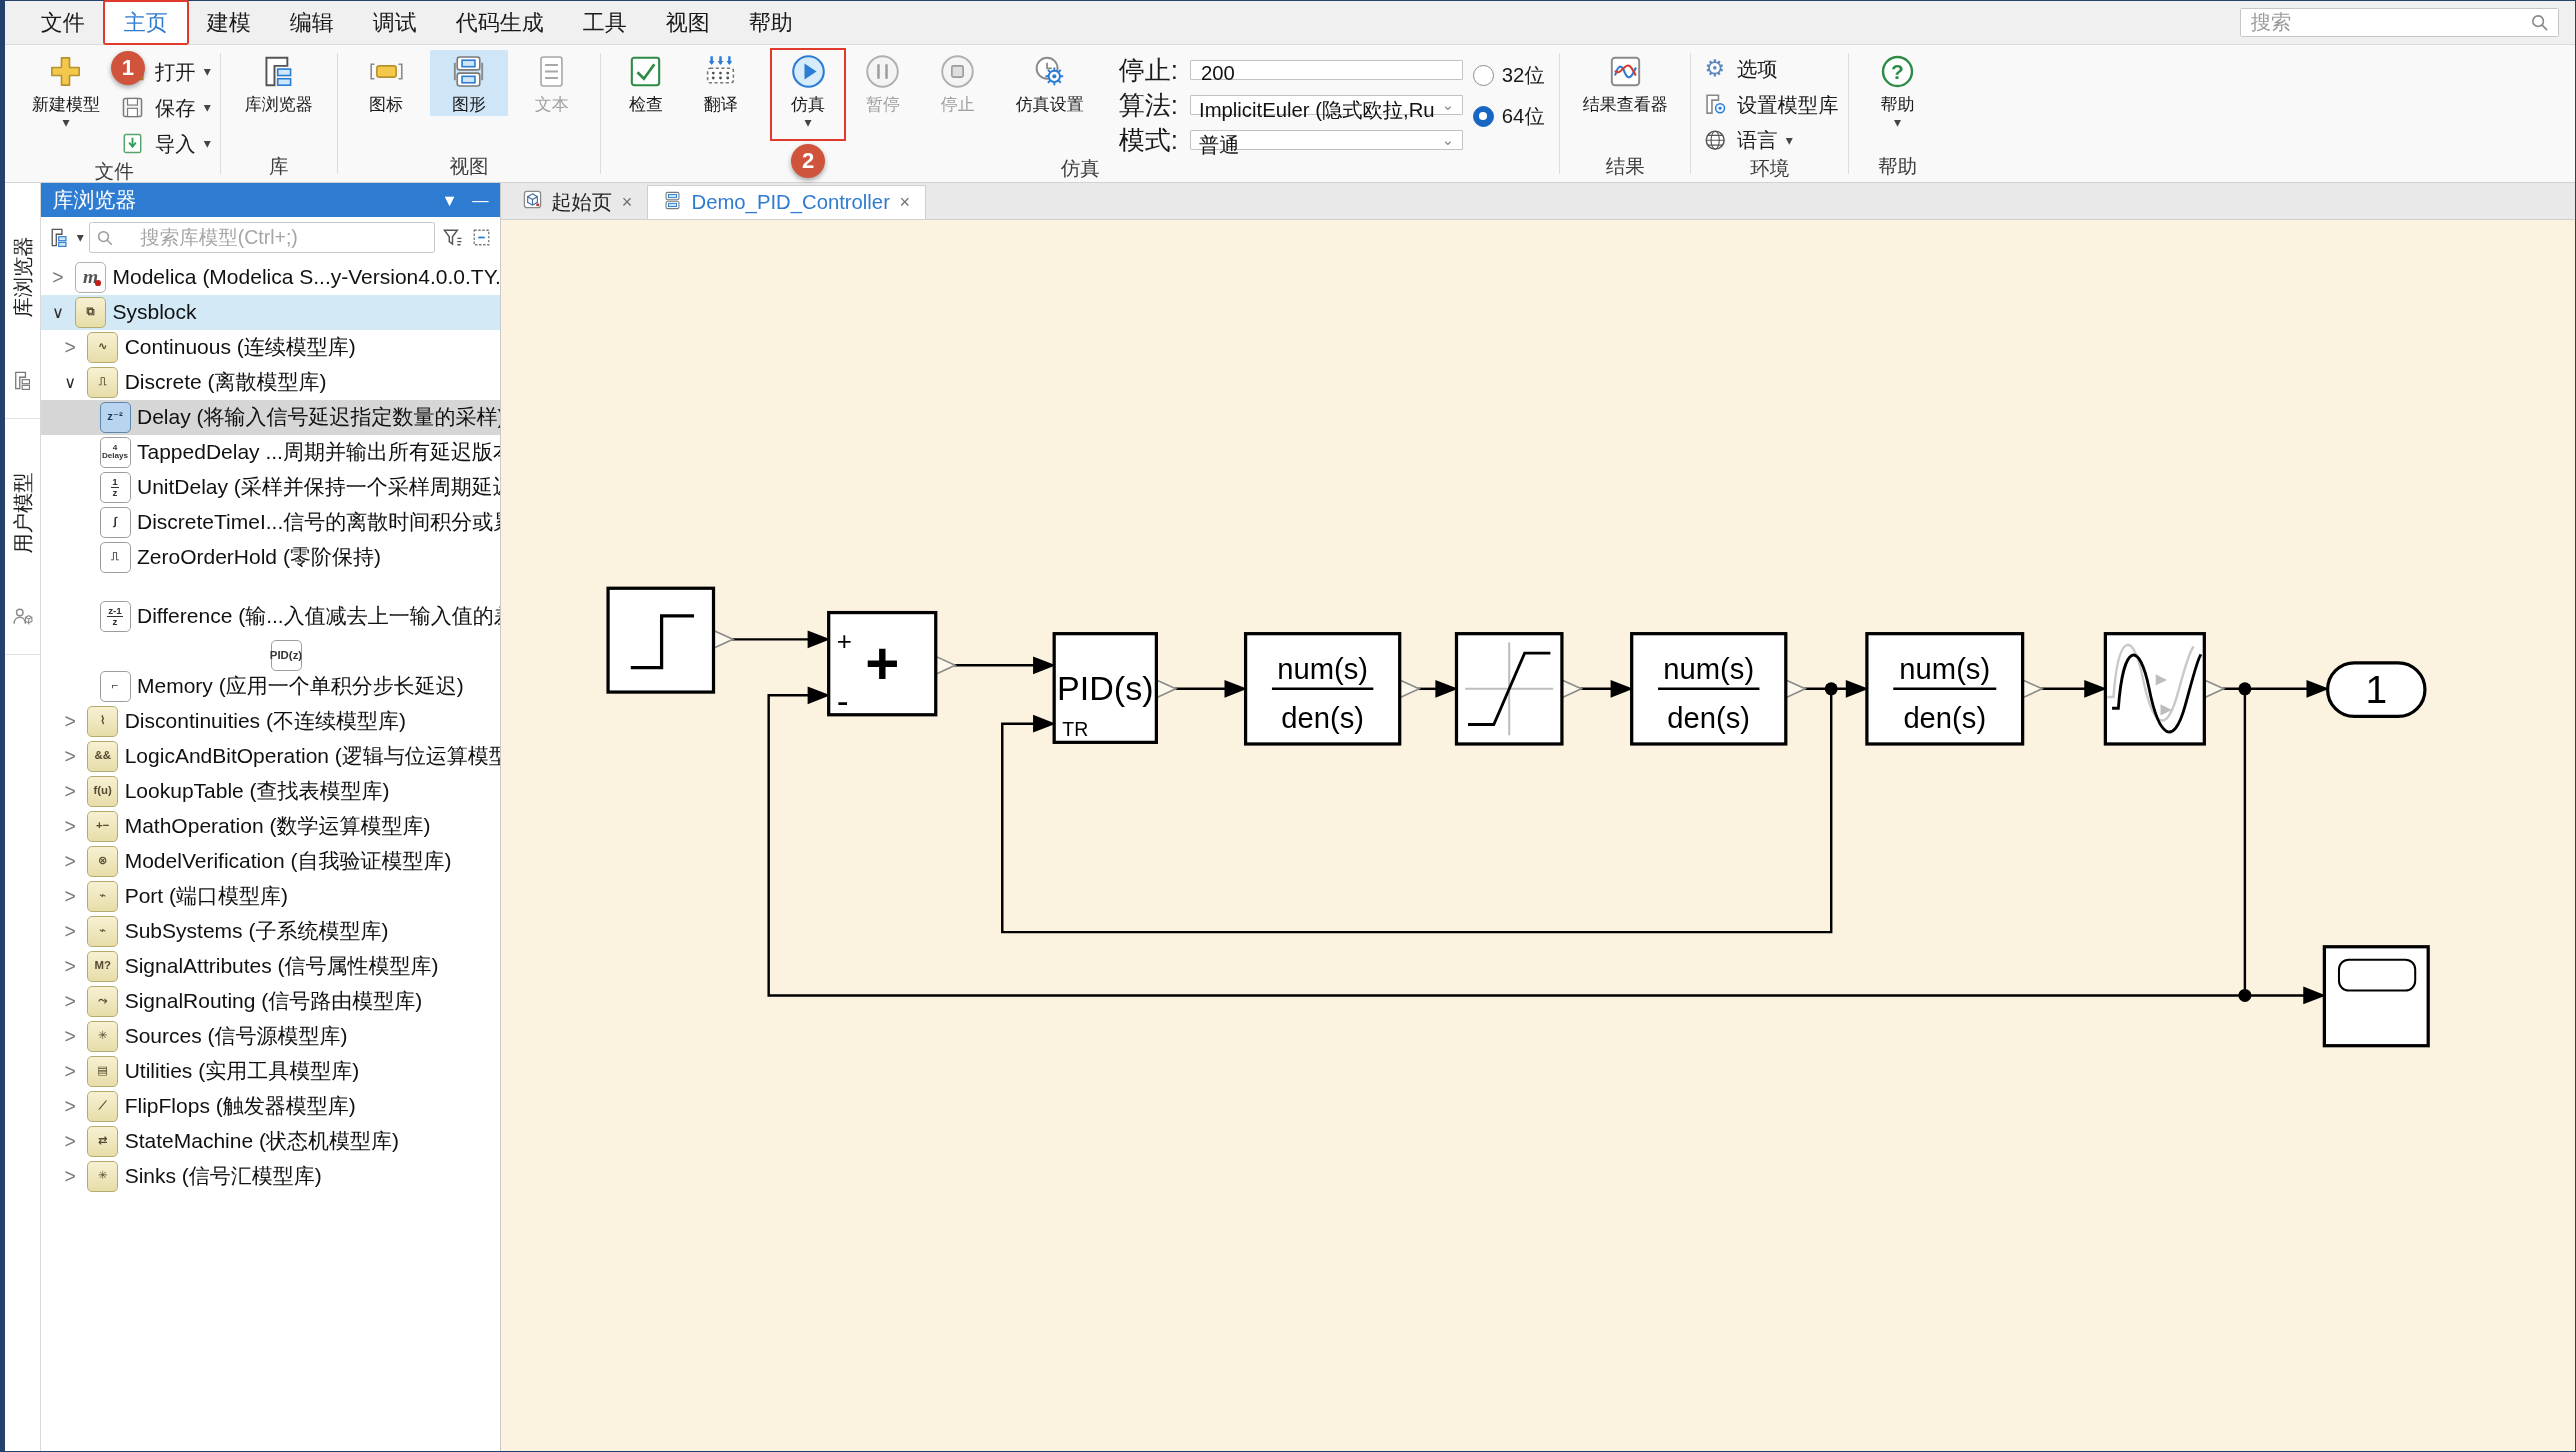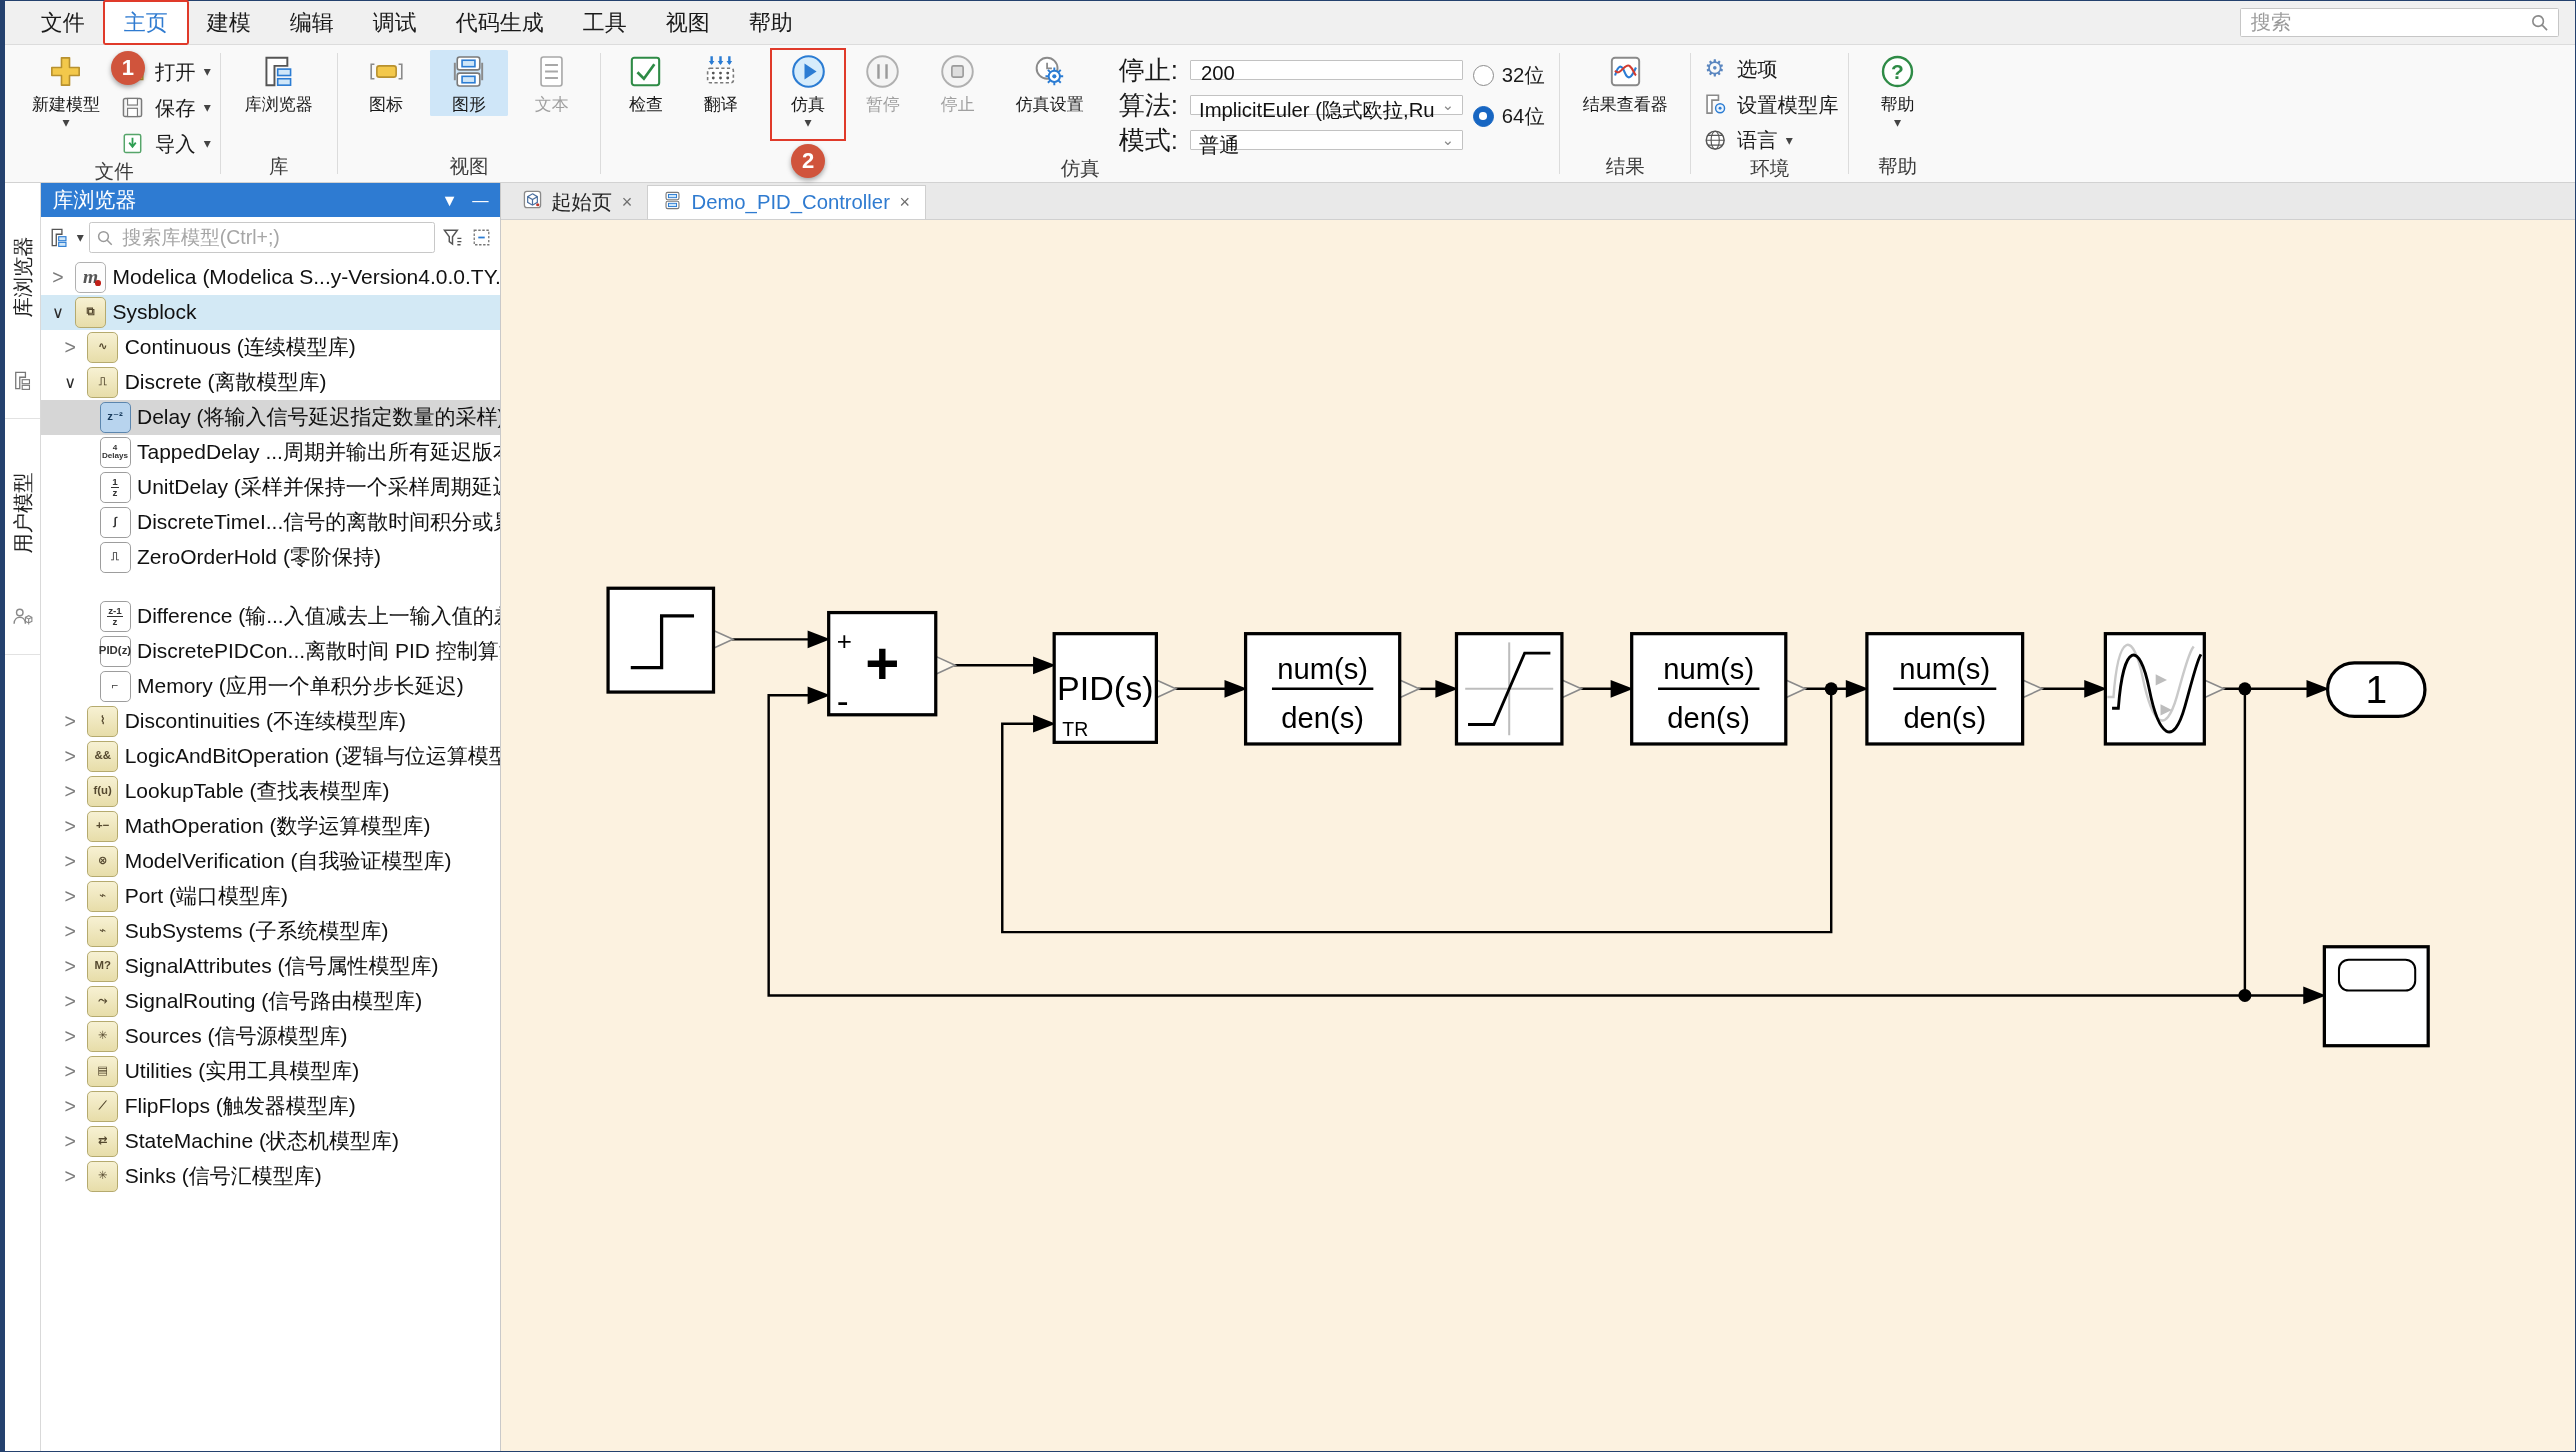--- a/index.html
+++ b/index.html
@@ -67,21 +67,21 @@
   .stab-icon{position:absolute;left:50%;bottom:24.4px;transform:translateX(-50%);}
 
   
   .lib-panel{width:460px;flex:none;border-right:0.8px solid #c9c9c9;display:flex;flex-direction:column;background:#fff;}
   .lib-header{height:34px;background:#2e7bd2;color:#fff;display:flex;align-items:center;
     padding:0 11.4px;font-size:21px;flex:none;}
   .lib-header .hsp{flex:1;}
   .hicon{color:#fff;font-size:16.3px;margin-left:14.6px;cursor:default;}
   .lib-toolbar{height:41px;display:flex;align-items:center;gap:4.9px;padding:4.9px 6.5px;flex:none;}
   .lib-search{flex:1;height:31px;border:0.8px solid #c8c8c8;border-radius:2.4px;background:#fff;
-    display:flex;align-items:center;gap:6px;padding:0 6.5px;min-width:0;}
+    display:flex;align-items:center;gap:24px;padding:0 6.5px;min-width:0;}
   .lib-search input{flex:1;border:none;outline:none;font-size:19.5px;color:#333;background:transparent;min-width:0;}
   .lib-search input::placeholder{color:#a6a6a6;}
   .tb-ic{display:flex;align-items:center;justify-content:center;width:24.4px;height:28px;flex:none;}
   .lib-tree{flex:1;overflow:hidden;padding-top:1.6px;}
   .tree-row{height:35px;display:flex;align-items:center;gap:6.5px;font-size:21px;color:#111;
     white-space:nowrap;cursor:default;}
   .tree-row.sel-blue{background:#d3e9f5;}
   .tree-row.sel-gray{background:#d6d6d6;}
   .chev{width:21px;text-align:center;color:#7c7c7c;font-size:19.5px;flex:none;}
   .chev.open{color:#2b2b2b;font-size:16.3px;}
@@ -526,21 +526,21 @@
           <div class="tree-row" style="padding-left: 31px; margin-top: 24px;">
             <span class="chev"></span>
             <span class="ticon white">
               <span class="fr">
                 <span class="top">z-1</span>
                 <span>z</span>
               </span>
             </span>
             <span class="tlabel">Difference (输...入值减去上一输入值的差值)</span>
           </div>
-          <div class="tree-row" style="padding-left: 31px;">
+          <div class="tree-row" style="padding-left: 31px; flex-direction: column;">
             <span class="chev"></span>
             <span class="ticon white">
               <span>PID(z)</span>
             </span>
             <span class="tlabel">DiscretePIDCon...离散时间 PID 控制算法)</span>
           </div>
           <div class="tree-row" style="padding-left: 31px;">
             <span class="chev"></span>
             <span class="ticon white">
               <span>⌐</span>

